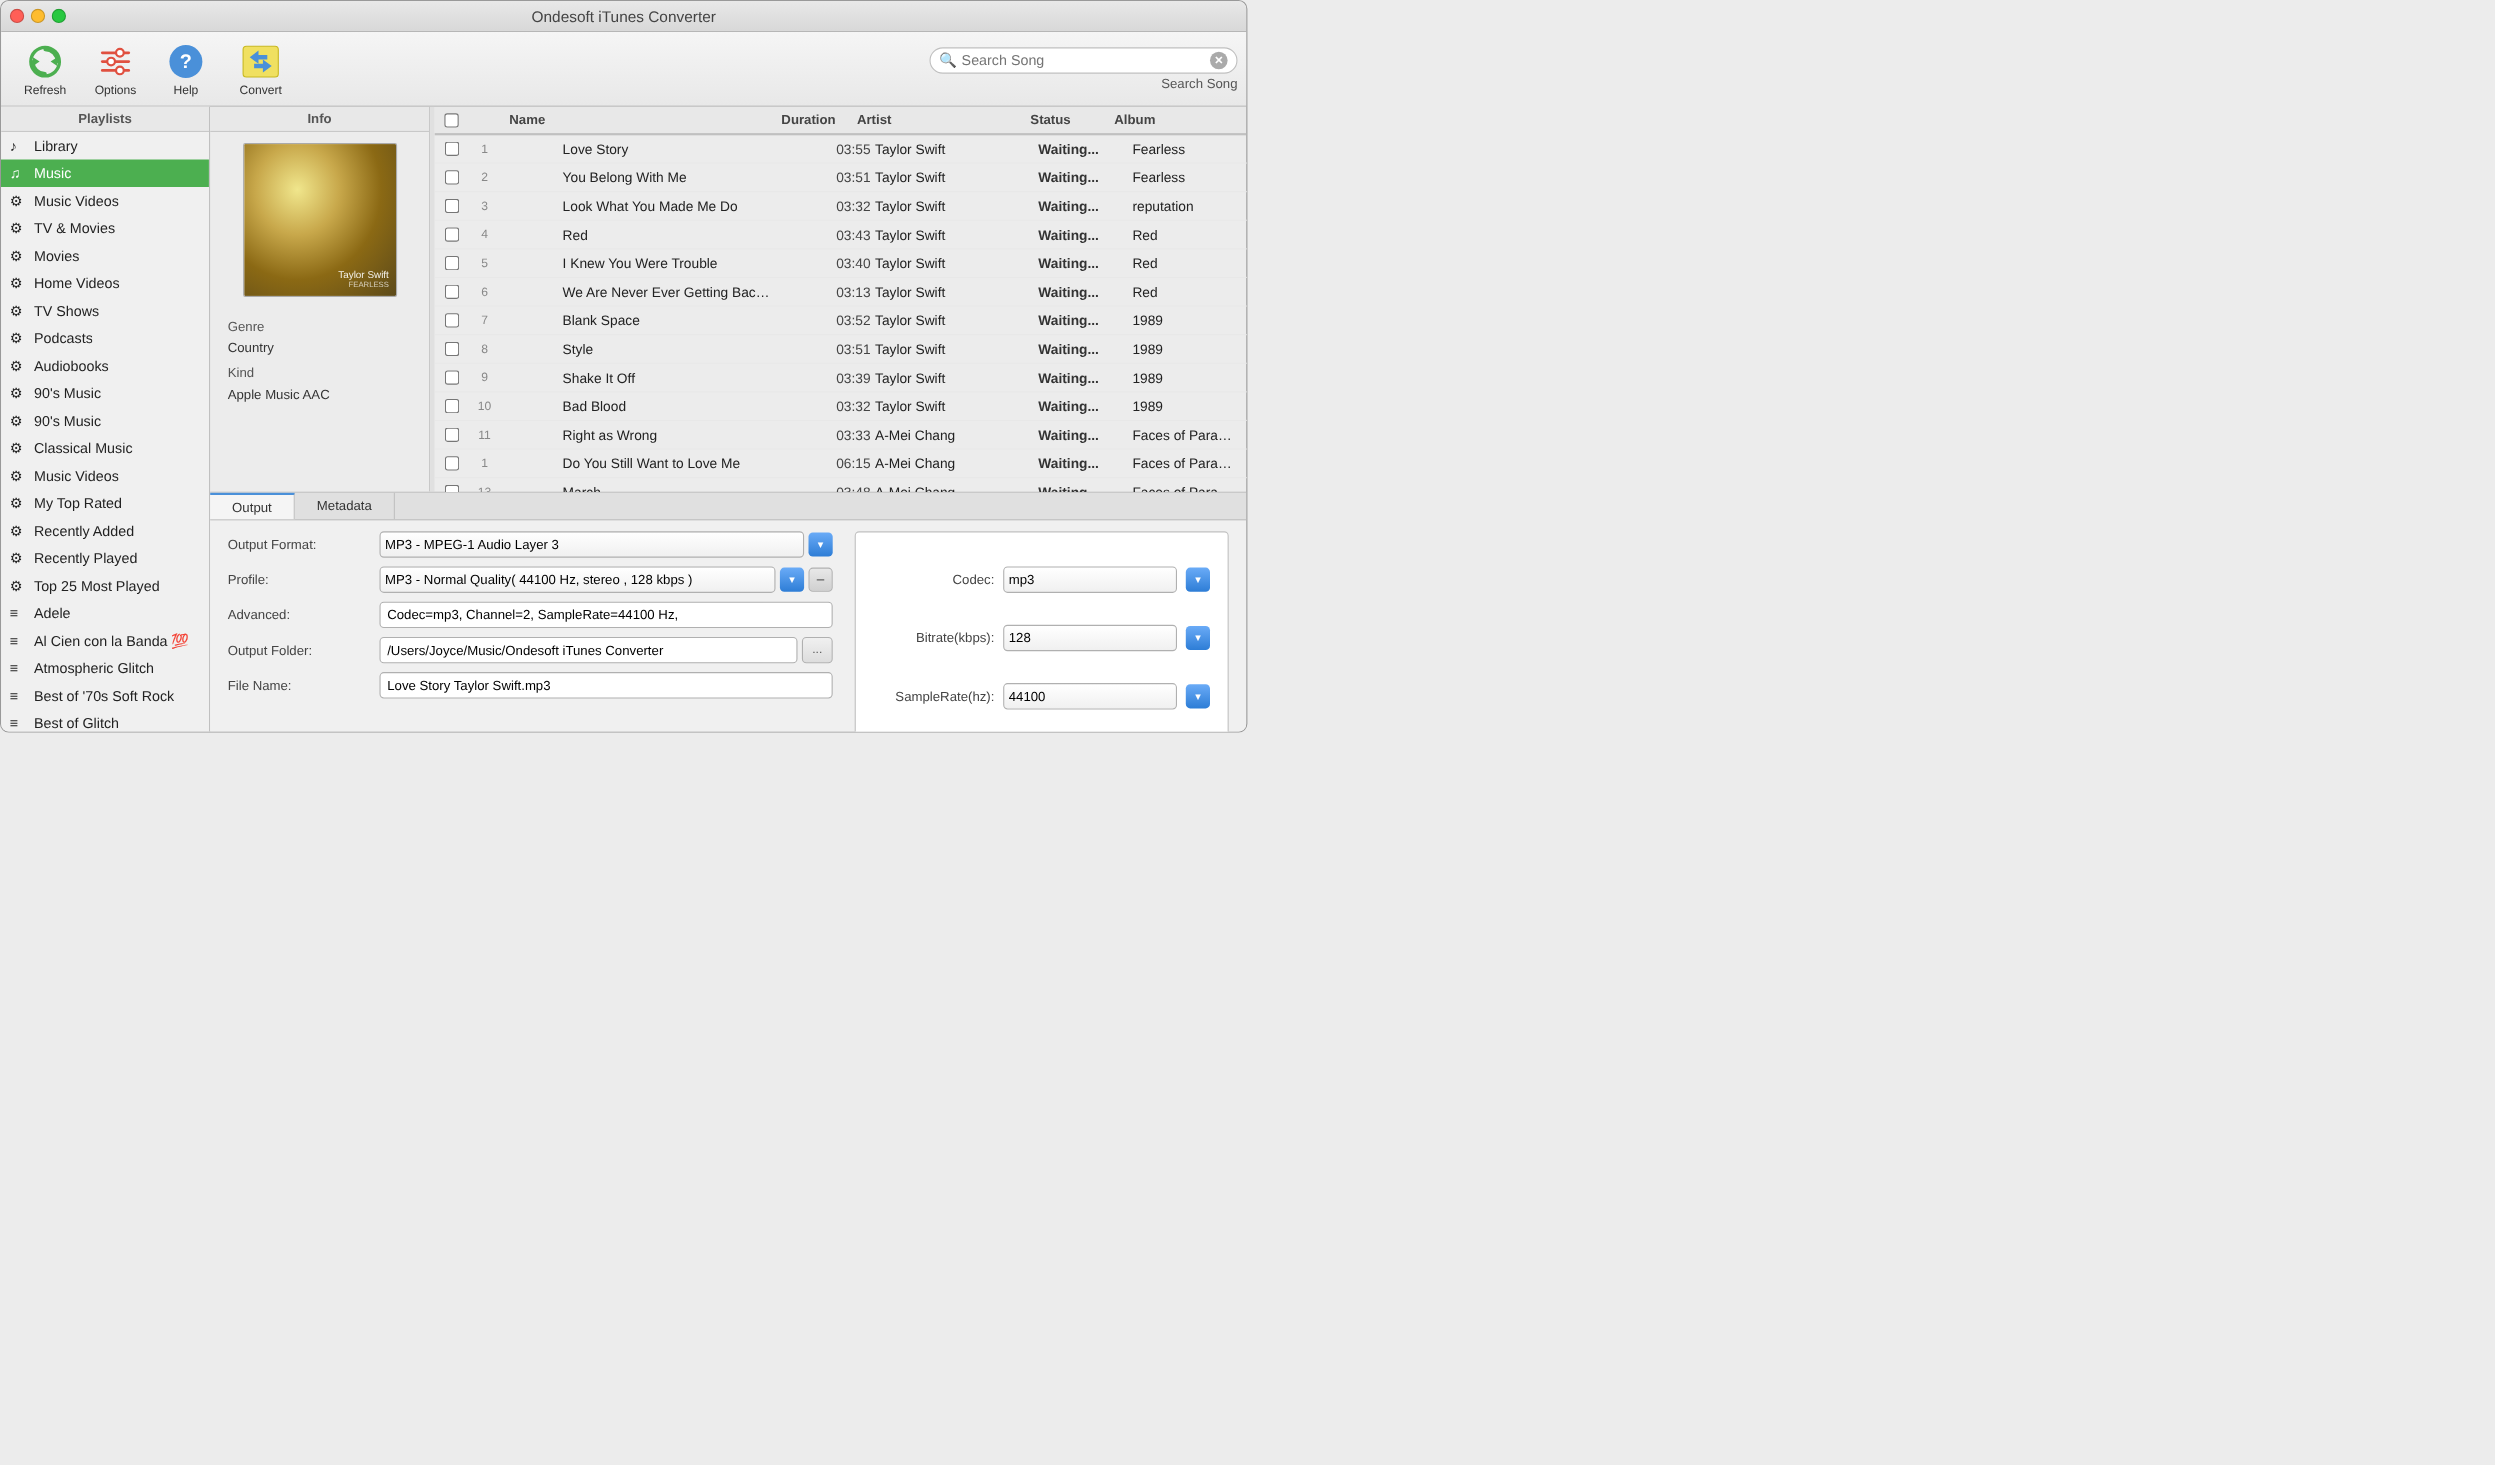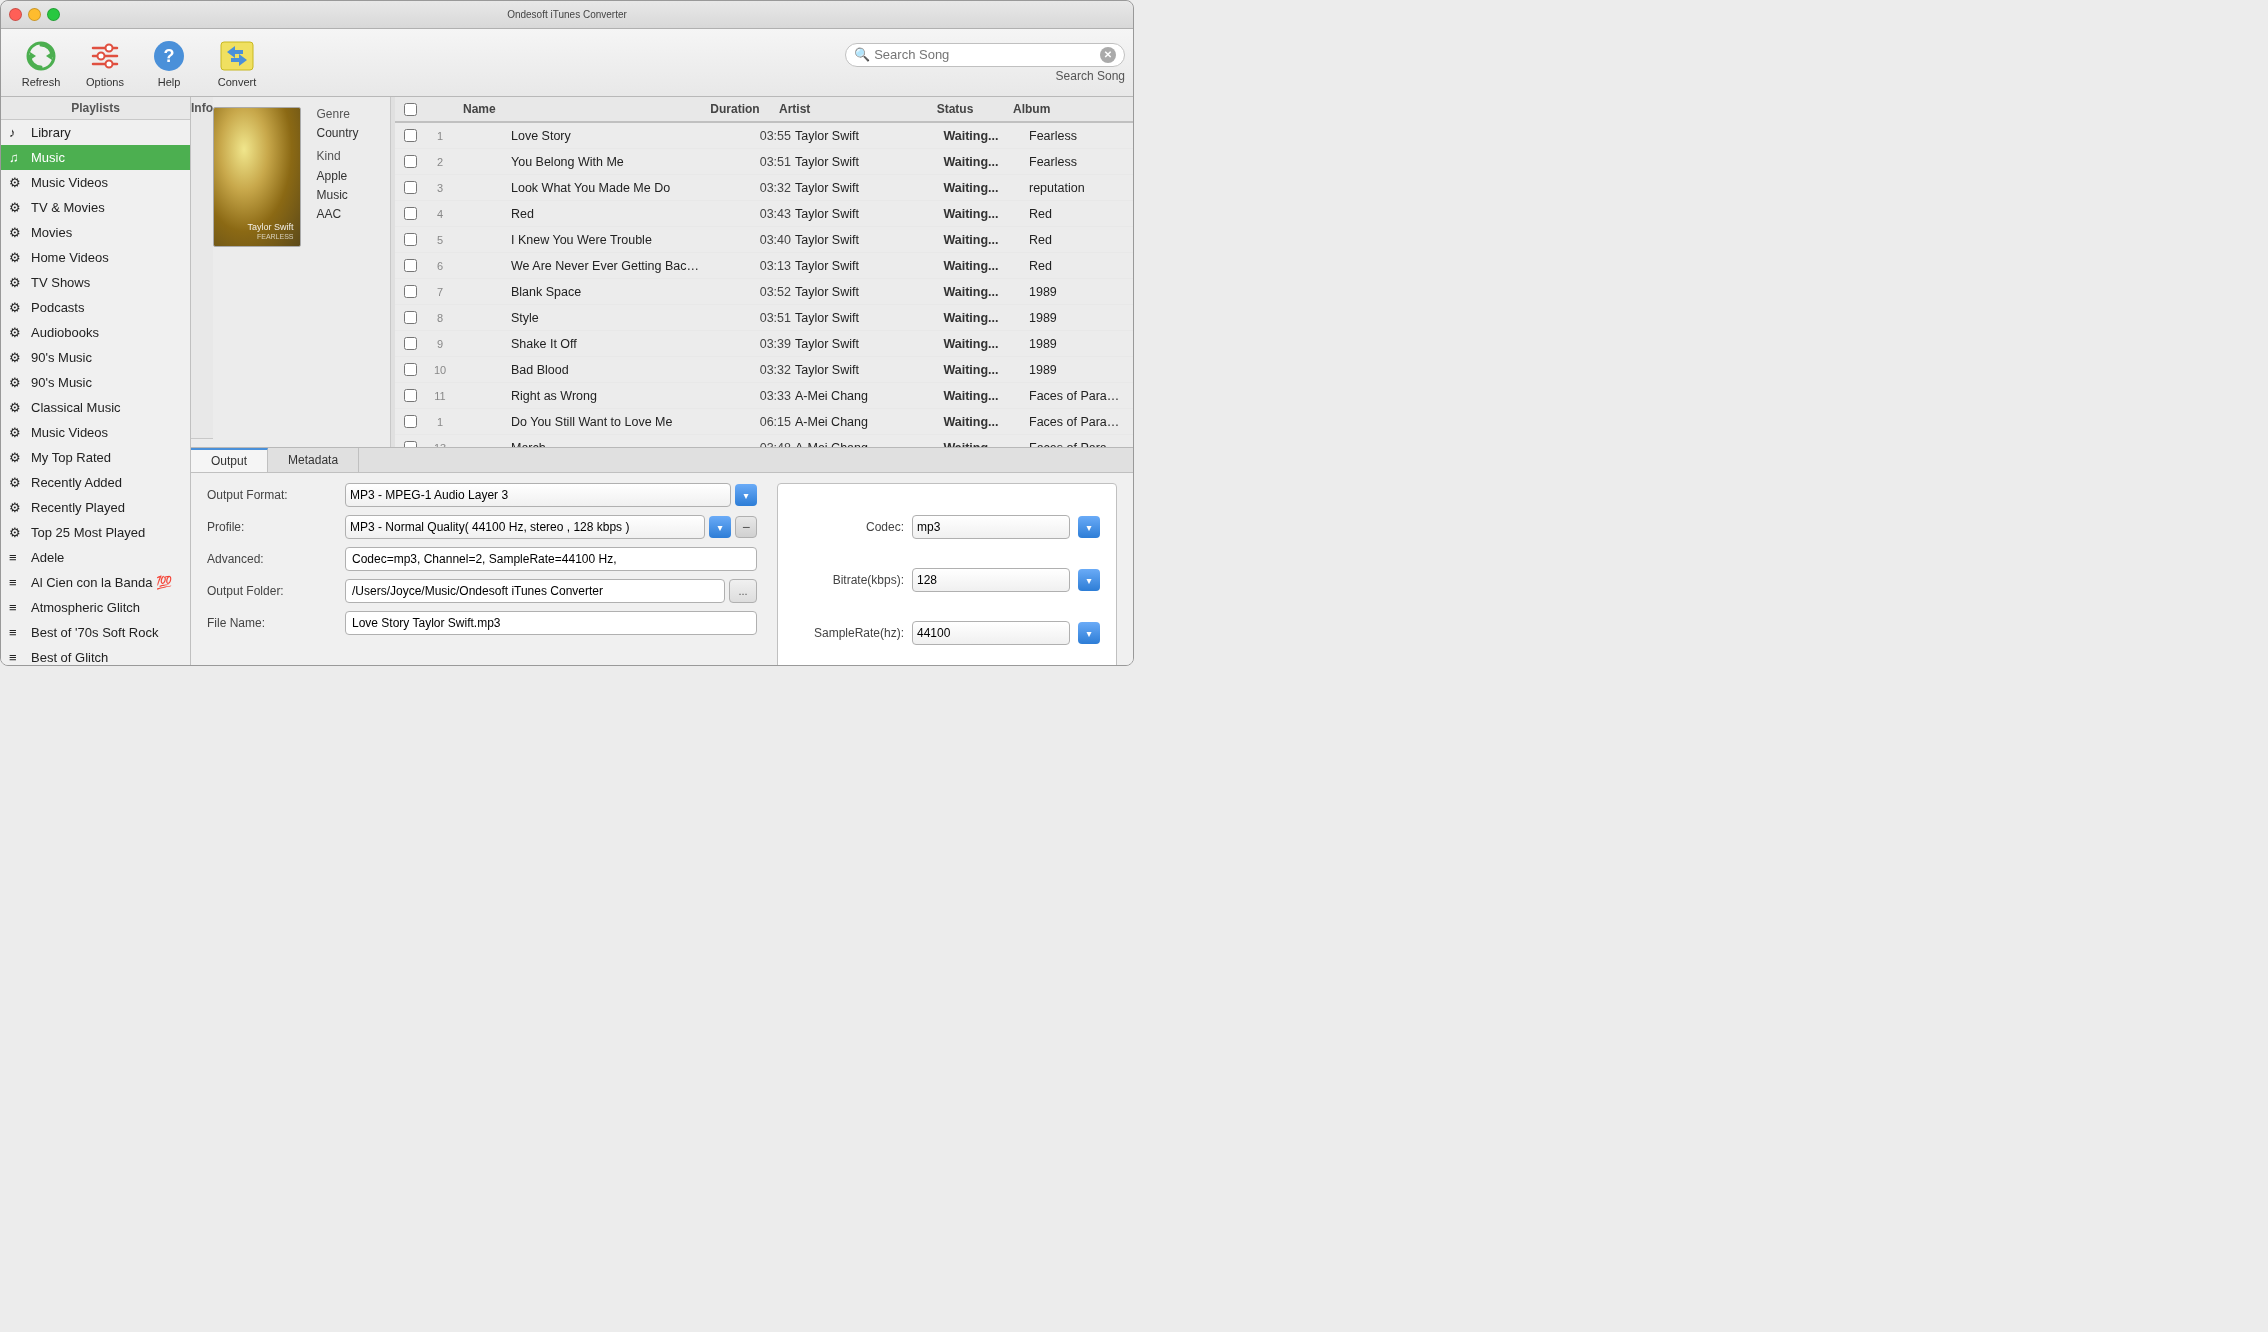--- a/index.html
+++ b/index.html
@@ -32,21 +32,21 @@
       gap: 6px;
       align-items: center;
     }
     .tb-btn {
       width: 13px; height: 13px; border-radius: 50%; border: 1px solid rgba(0,0,0,0.2);
       cursor: pointer;
     }
     .tb-close { background: #ff5f57; }
     .tb-min { background: #febc2e; }
     .tb-max { background: #28c840; }
-    .titlebar-title { font-size: 10px; color: #444; font-weight: 500; }
+    .titlebar-title { font-size: 14px; color: #444; font-weight: 500; }
 
     
     .toolbar {
       background: linear-gradient(to bottom, #f5f5f5, #e8e8e8);
       border-bottom: 1px solid #b8b8b8;
       display: flex;
       align-items: center;
       padding: 4px 8px;
       gap: 0;
       height: 68px;
@@ -161,21 +161,21 @@
       flex: 1;
       overflow: hidden;
     }
 
     
     .info-panel {
       width: 200px;
       min-width: 200px;
       border-right: 1px solid #c8c8c8;
       display: flex;
-      flex-direction: row;
+      flex-direction: column;
       padding-bottom: 8px;
       overflow: hidden;
     }
     .info-header {
       text-align: center;
       font-size: 12px;
       font-weight: 600;
       color: #555;
       padding: 4px 0;
       border-bottom: 1px solid #c8c8c8;

